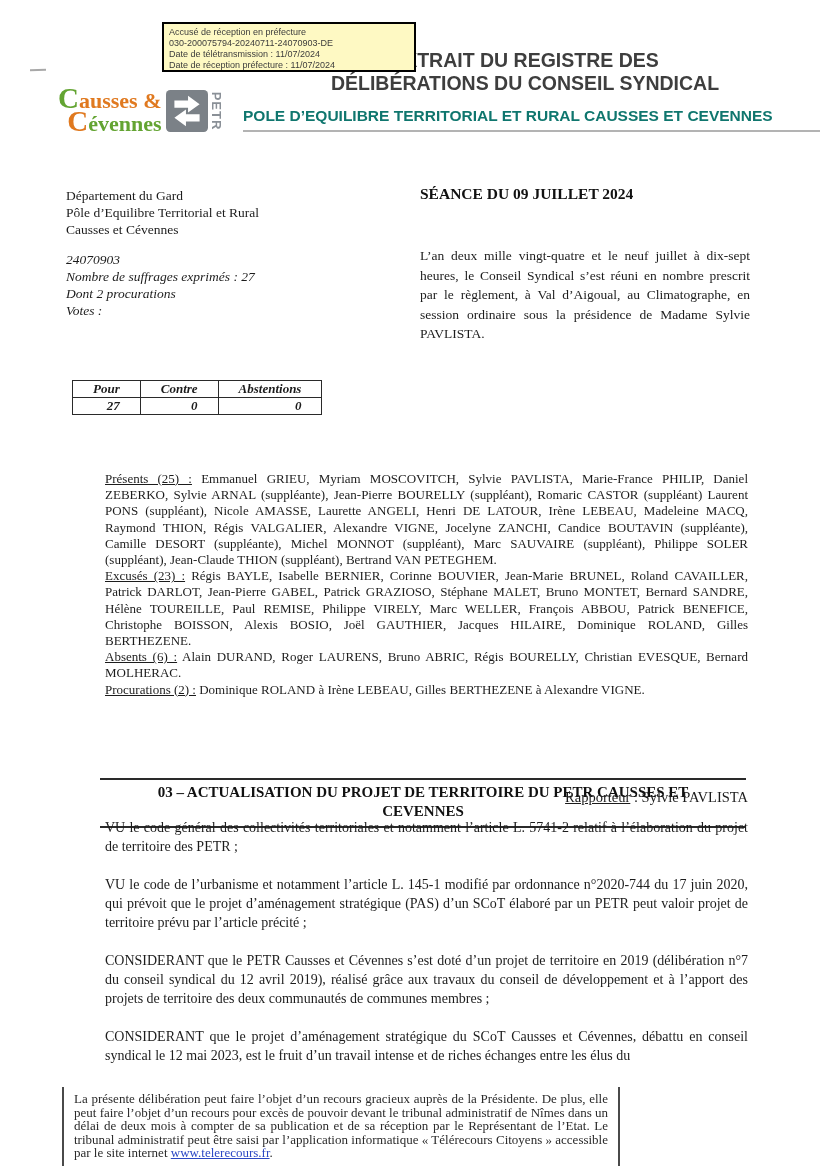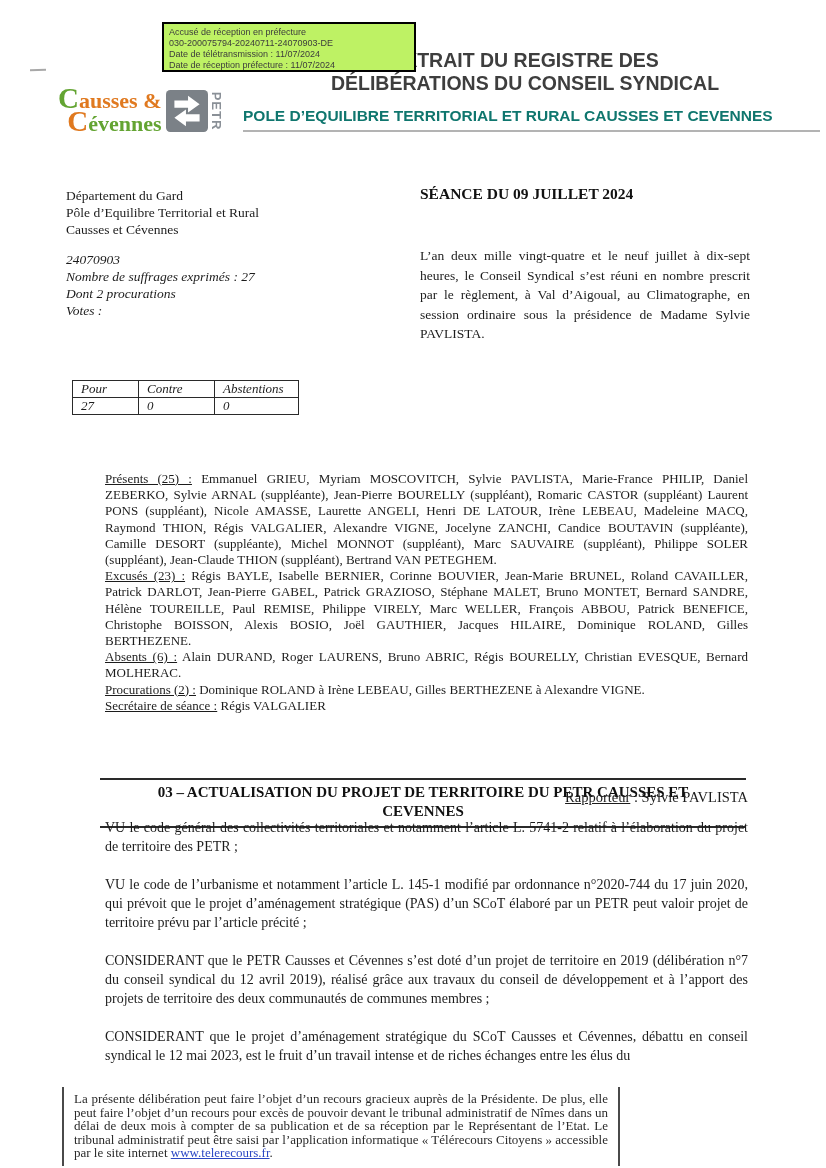--- a/index.html
+++ b/index.html
@@ -9,21 +9,21 @@
     position:relative; width:826px; height:1168px; margin:0 auto;
     background:#ffffff; overflow:hidden; color:#1c1c1c;
   }
 
   
   .scan-dash { position:absolute; left:30px; top:69px; width:16px; height:2px; background:#a8a8a8; transform:rotate(-2deg); }
 
   
   .stamp {
     position:absolute; left:162px; top:22px; width:254px; height:50px;
-    background:#bef264; border:2px solid #000; z-index:2;
+    background:#fef9c3; border:2px solid #000; z-index:2;
     font-family:"Liberation Sans", sans-serif; font-size:9px; line-height:11px;
     color:#3c3c3c; padding:3px 5px;
   }
 
   
   .doc-title {
     position:absolute; left:290px; top:49px; width:470px; z-index:1;
     text-align:center; font-family:"Liberation Sans", sans-serif;
     font-weight:bold; font-size:19.5px; line-height:23px; color:#3e3e3e;
   }
@@ -50,22 +50,22 @@
   .subtitle-rule { position:absolute; left:243px; top:130px; width:577px; height:2px; background:#b3b3b3; }
 
   
   .meta-left { position:absolute; left:66px; top:187px; width:340px; font-size:13.5px; line-height:17px; }
   .meta-left .grp { margin-bottom:13px; }
   .it { font-style:italic; }
 
   
   .vote-table { position:absolute; left:72px; top:380px; border-collapse:collapse; font-size:13px; font-style:italic; }
   .vote-table th, .vote-table td {
-    border:1.5px solid #2a2a2a; text-align:left; font-weight:normal;
-    padding:0 8px; height:16px;
+    border:1.5px solid #2a2a2a; text-align:right; font-weight:bold;
+    padding:0 20px; height:16px;
   }
   .vote-table th:nth-child(1), .vote-table td:nth-child(1) { width:66px; }
   .vote-table th:nth-child(2), .vote-table td:nth-child(2) { width:76px; }
   .vote-table th:nth-child(3), .vote-table td:nth-child(3) { width:84px; }
 
   
   .seance-title { position:absolute; left:420px; top:185px; font-weight:bold; font-size:15.5px; color:#111; }
   .seance-para { position:absolute; left:420px; top:246px; width:330px; font-size:13.5px; line-height:19.5px; text-align:justify; }
 
   
@@ -160,21 +160,20 @@
     </table>
 
   <div class="seance-title">SÉANCE DU 09 JUILLET 2024</div>
   <div class="seance-para">L’an deux mille vingt-quatre et le neuf juillet à dix-sept heures, le Conseil Syndical s’est réuni en nombre prescrit par le règlement, à Val d’Aigoual, au Climatographe, en session ordinaire sous la présidence de Madame Sylvie PAVLISTA.</div>
 
   <div class="attendance">
     <p><span class="lbl">Présents (25) :</span> <span>Emmanuel GRIEU, Myriam MOSCOVITCH, Sylvie PAVLISTA, Marie-France PHILIP, Daniel ZEBERKO, Sylvie ARNAL (suppléante), Jean-Pierre BOURELLY (suppléant), Romaric CASTOR (suppléant) Laurent PONS (suppléant), Nicole AMASSE, Laurette ANGELI, Henri DE LATOUR, Irène LEBEAU, Madeleine MACQ, Raymond THION, Régis VALGALIER, Alexandre VIGNE, Jocelyne ZANCHI, Candice BOUTAVIN (suppléante), Camille DESORT (suppléante), Michel MONNOT (suppléant), Marc SAUVAIRE (suppléant), Philippe SOLER (suppléant), Jean-Claude THION (suppléant), Bertrand VAN PETEGHEM.</span></p>
     <p><span class="lbl">Excusés (23) :</span> <span>Régis BAYLE, Isabelle BERNIER, Corinne BOUVIER, Jean-Marie BRUNEL, Roland CAVAILLER, Patrick DARLOT, Jean-Pierre GABEL, Patrick GRAZIOSO, Stéphane MALET, Bruno MONTET, Bernard SANDRE, Hélène TOUREILLE, Paul REMISE, Philippe VIRELY, Marc WELLER, François ABBOU, Patrick BENEFICE, Christophe BOISSON, Alexis BOSIO, Joël GAUTHIER, Jacques HILAIRE, Dominique ROLAND, Gilles BERTHEZENE.</span></p>
     <p><span class="lbl">Absents (6) :</span> <span>Alain DURAND, Roger LAURENS, Bruno ABRIC, Régis BOURELLY, Christian EVESQUE, Bernard MOLHERAC.</span></p>
     <p><span class="lbl">Procurations (2) :</span> <span>Dominique ROLAND à Irène LEBEAU, Gilles BERTHEZENE à Alexandre VIGNE.</span></p>
-    <p><span class="lbl">Secrétaire de séance :</span> <span>Régis VALGALIER</span></p>
   </div>
 
   <div class="section-box">
     <div>03 – ACTUALISATION DU PROJET DE TERRITOIRE DU PETR CAUSSES ET</div>
     <div>CEVENNES</div>
   </div>
   <div class="rapporteur"><span class="lbl">Rapporteur</span> <span>: Sylvie PAVLISTA</span></div>
 
   <div class="body-text">
     <p>VU le code général des collectivités territoriales et notamment l’article L. 5741-2 relatif à l’élaboration du projet de territoire des PETR ;</p>

